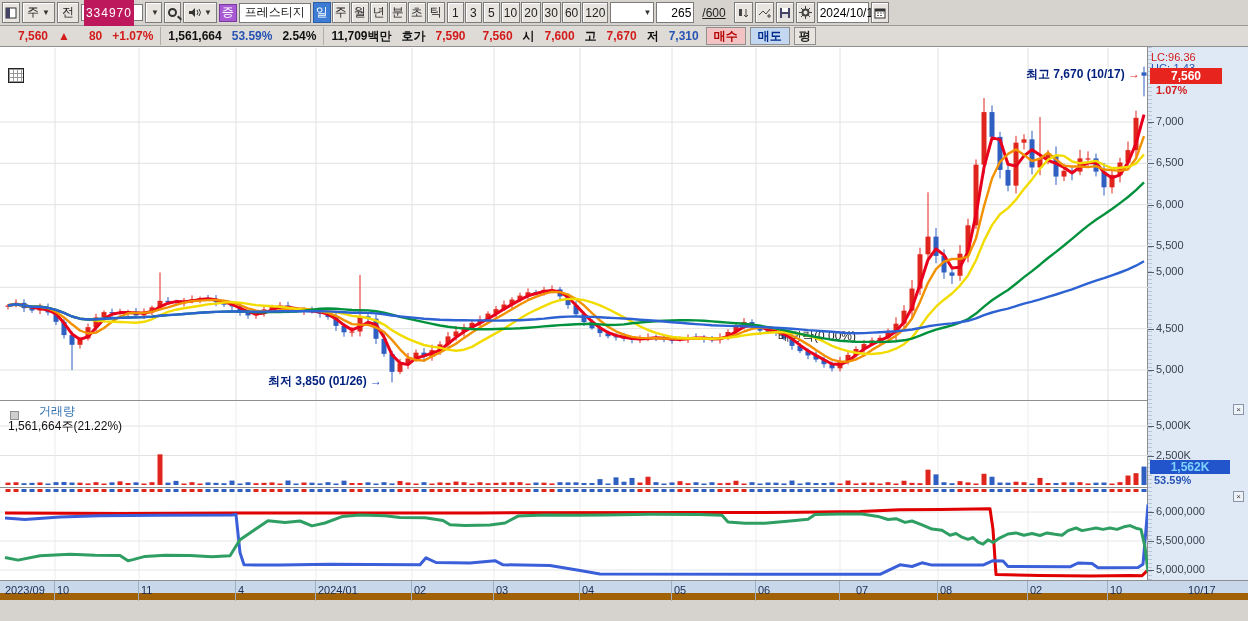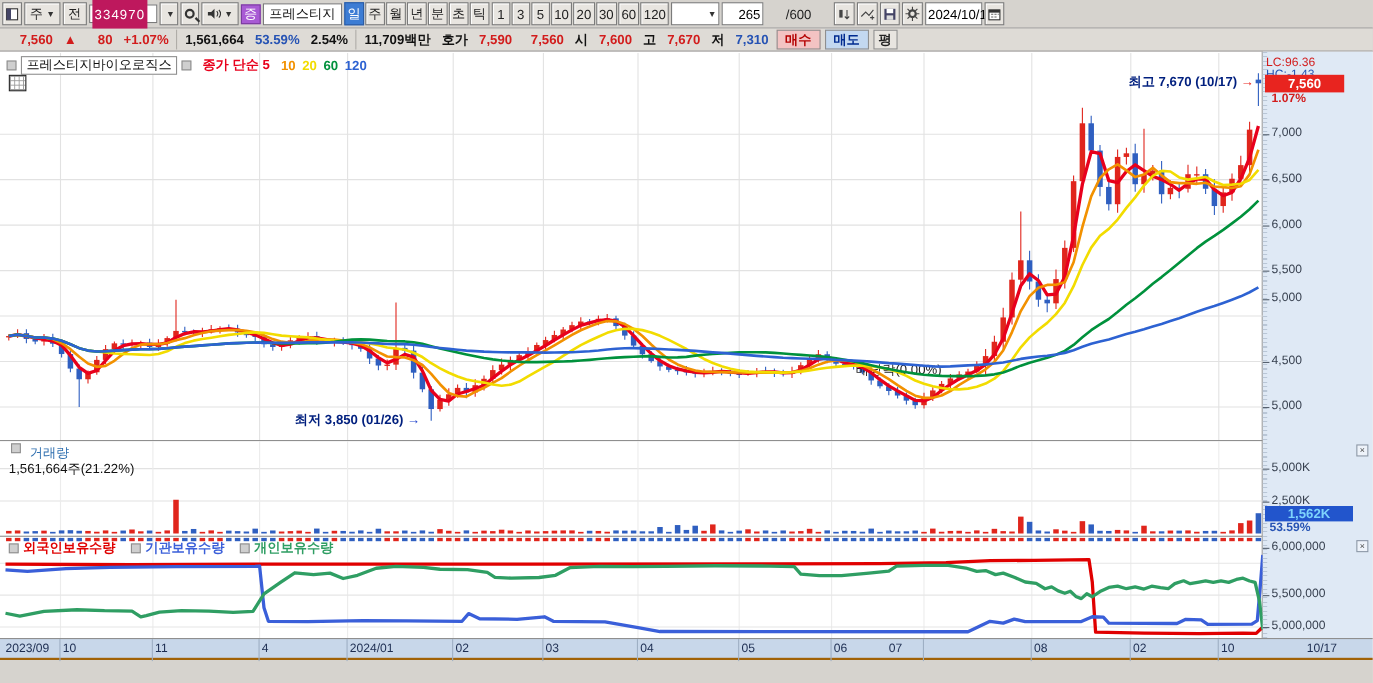--- a/index.html
+++ b/index.html
@@ -48,27 +48,27 @@
   
   #chart-header { position:absolute; left:6px; top:4px; display:flex; align-items:center; gap:4px; z-index:2; }
   .sq-ico { width:9px; height:9px; background:#cfcfcf; border:1px solid #8f8f8f; display:inline-block; }
   .sym-box { background:#fff; border:1px solid #8f8f8f; padding:0 4px; height:17px; display:flex; align-items:center; color:#111; }
   .ma-item { font-weight:bold; margin-left:6px; }
   #grid-tool { position:absolute; left:8px; top:21px; width:16px; height:15px; border:1px solid #222; background:#fff; z-index:2;
                background-image:linear-gradient(#999 1px,transparent 1px),linear-gradient(90deg,#999 1px,transparent 1px); background-size:4px 4px; }
   .annot { position:absolute; font-weight:bold; color:#001f7e; z-index:2; white-space:nowrap; }
   .annot .arr { font-weight:bold; }
 
-  #vol-label { position:absolute; left:10px; top:356px; z-index:2; display:flex; align-items:flex-start; gap:8px; color:#3070b0; }
+  #vol-label { position:absolute; left:10px; top:356px; z-index:2; display:flex; align-items:flex-end; gap:20px; color:#3070b0; }
   #vol-value { position:absolute; left:8px; top:371px; z-index:2; color:#111; }
   #hold-legend { position:absolute; left:8px; top:443px; z-index:2; display:flex; align-items:center; gap:4px; font-weight:bold; }
   #hold-legend .lg { margin-right:10px; }
 
   
-  #x-axis { position:absolute; left:0; top:533px; width:1248px; height:20px; background:#c8d7ea; border-top:1px solid #8f8f8f; border-bottom:2px solid #a16207; }
+  #x-axis { position:absolute; left:0; top:533px; width:1248px; height:20px; background:#c8d7ea; border-top:1px solid #8f8f8f; border-bottom:7px solid #a16207; }
   .x-label { position:absolute; top:3px; font-size:11px; color:#1c2c50; }
   .x-tick { position:absolute; top:0; width:1px; height:20px; background:#9eafc4; }
   .mag { position:relative; width:9px; height:9px; border:2px solid #333; border-radius:50%; }
   .mag:after { content:""; position:absolute; left:7px; top:7px; width:5px; height:2px; background:#333; transform:rotate(45deg); }
 </style>
 </head>
 <body>
 
 <div id="app">
 
@@ -120,21 +120,21 @@
         <div class="btn small">30</div>
         <div class="btn small">60</div>
         <div class="btn small">120</div>
       </div>
     <div class="combo" style="width:44px;justify-content:flex-end;">
         <span class="caret">▼</span>
       </div>
     <div class="combo" style="width:38px;justify-content:flex-end;">
         <span>265</span>
       </div>
-    <span style="margin:0 18px;color:#222;">/600</span>
+    <span style="margin:0 6px;color:#222;text-decoration:underline;">/600</span>
     <div class="btn small">
       <svg width="13" height="12" viewBox="0 0 13 12">
           <rect x="2" y="2" width="3" height="7" fill="#444"></rect>
           <path d="M9 2 v8 M7 8 l2 2 2-2" stroke="#444" fill="none"></path>
         </svg>
       </div>
     <div class="btn small">
       <svg width="13" height="12" viewBox="0 0 13 12">
           <path d="M1 8 l4-4 3 3 4-5" stroke="#444" fill="none"></path>
           <path d="M9 9 h4 M11 7 v4" stroke="#444"></path>
@@ -826,50 +826,35 @@
           <rect x="1117.5" y="1" width="5" height="3" fill="#e0251c"></rect>
           <rect x="1125.5" y="1" width="5" height="3" fill="#e0251c"></rect>
           <rect x="1133.5" y="1" width="5" height="3" fill="#e0251c"></rect>
           <rect x="1141.5" y="1" width="5" height="3" fill="#2f5fc0"></rect>
           <path d="M5 24.9 L120 25.4 L240 24.9 L480 24.9 L700 24.6 L800 24.3 L860 23.4 L900 21.7 L940 21.4 L990 20.8 L993 41.4 L996 86.6 L1040 87.5 L1090 88.1 L1130 87.5 L1142 87.8 L1147 82.9 " fill="none" stroke="#e00000" stroke-width="3" stroke-linejoin="round"></path>
           <path d="M5 30.1 L25 31.5 L60 28.9 L100 27.8 L160 27.2 L232 26.9 L236 26.6 L240 64.6 L244 76.8 L280 77.1 L330 76.2 L370 76.5 L420 76.8 L426 69.8 L436 74.5 L470 75.0 L495 72.7 L503 76.8 L550 77.4 L580 82.6 L600 86.1 L880 86.3 L900 76.8 L912 78.5 L922 74.8 L932 77.1 L983 77.1 L993 72.7 L1003 73.0 L1008 78.5 L1070 78.8 L1078 75.0 L1092 75.6 L1098 79.7 L1138 79.4 L1143 76.2 L1146 41.4 L1148 16.5 " fill="none" stroke="#3a5fd9" stroke-width="3" stroke-linejoin="round"></path>
           <path d="M5 69.5 L18 72.1 L40 67.8 L70 66.3 L95 67.2 L120 67.5 L128 72.7 L133 71.6 L145 68.4 L165 67.2 L190 67.5 L212 68.7 L230 67.8 L240 51.8 L255 41.4 L268 32.7 L285 34.4 L300 33.0 L312 37.9 L325 35.0 L342 28.6 L360 26.9 L385 27.8 L400 29.5 L425 29.8 L443 32.4 L450 36.8 L465 37.6 L490 37.0 L505 35.0 L518 28.1 L545 26.9 L575 27.2 L605 26.9 L650 26.3 L700 26.6 L722 27.2 L728 33.9 L745 35.3 L765 35.3 L790 33.0 L808 31.3 L815 26.6 L840 26.0 L862 26.0 L878 28.4 L888 31.5 L896 30.7 L905 34.4 L912 33.0 L922 36.8 L932 41.1 L942 42.3 L950 47.2 L956 45.5 L962 49.2 L968 51.3 L973 49.5 L978 54.2 L983 56.2 L988 51.8 L993 54.5 L1000 49.8 L1008 46.0 L1016 44.9 L1024 47.2 L1032 45.5 L1040 47.5 L1047 44.9 L1055 46.3 L1062 47.2 L1068 42.6 L1076 40.0 L1082 42.6 L1090 41.1 L1096 40.0 L1103 41.4 L1110 40.0 L1117 41.4 L1124 38.8 L1130 37.6 L1136 40.2 L1141 41.4 L1145 58.8 L1148 84.3 " fill="none" stroke="#2f9e63" stroke-width="3" stroke-linejoin="round"></path>
         </svg>
     </div>
 
-    <div id="chart-header">
-      <span class="sq-ico"></span>
-      <span class="sym-box">프레스티지바이오로직스</span>
-      <span class="sq-ico"></span>
-      <span class="ma-item" style="color:#e8001c">종가 단순 5</span>
-      <span id="ma-legend"><span class="ma-item" style="color:#f29100">10</span><span class="ma-item" style="color:#f2dc00">20</span><span class="ma-item" style="color:#00913c">60</span><span class="ma-item" style="color:#2d62d2">120</span></span>
-    </div>
     <div id="grid-tool"></div>
 
     <div class="annot" id="annot-high" style="top: 19px; right: 108px; left: auto;">
       <span>최고 7,670 (10/17)</span> <span class="arr" style="color: rgb(232, 36, 31);">→</span>
     </div>
     <div class="annot" id="annot-low" style="top:326px; left:268px;">
       <span>최저 3,850 (01/26)</span> <span class="arr" style="color: rgb(34, 68, 204);">→</span>
     </div>
 
     <div id="vol-label">
       <span class="sq-ico"></span>
       <span>거래량</span>
     </div>
     <div id="vol-value">1,561,664주(21.22%)</div>
 
-    <div id="hold-legend">
-        <span class="sq-ico"></span>
-        <span class="lg" style="color:#e00000">외국인보유수량</span>
-        <span class="sq-ico"></span>
-        <span class="lg" style="color:#3a5fd9">기관보유수량</span>
-        <span class="sq-ico"></span>
-        <span class="lg" style="color:#2f9e63">개인보유수량</span>
-      </div>
 
     <div id="axis-col">
       <div class="axis-note" style="top:4px; color:#d21c1c;">LC:96.36</div>
       <div class="axis-note" style="top:15px; color:#2653b4;">HC:-1.43</div>
       <div class="cur-price-box">7,560</div>
       <div class="axis-note" style="top:37px; left:8px; color:#d21c1c; font-weight:bold;">1.07%</div>
       <div id="price-ticks">
           <div class="tick-label" style="top:68px">7,000</div>
           <div class="tick-label" style="top:109.33335px">6,500</div>
           <div class="tick-label" style="top:150.6667px">6,000</div>
@@ -880,21 +865,21 @@
         </div>
       <div class="collapse-icon" style="top:357px">×</div>
       <div id="vol-ticks">
           <div class="tick-label" style="top:372px">5,000K</div>
           <div class="tick-label" style="top:401.5px">2,500K</div>
         </div>
       <div class="cur-vol-box">1,562K</div>
       <div class="axis-note" style="top:427px; left:6px; color:#2653b4; font-weight:bold;">53.59%</div>
       <div class="collapse-icon" style="top:444px">×</div>
       <div id="hold-ticks">
-          <div class="tick-label" style="top:444px">6,000,000</div>
+          <div class="tick-label" style="top:458px">6,000,000</div>
           <div class="tick-label" style="top:487px">5,500,000</div>
           <div class="tick-label" style="top:516px">5,000,000</div>
         </div>
     </div>
 
     <div id="x-axis">
         <div class="x-label" style="left:5px">2023/09</div>
         <div class="x-tick" style="left:54px"></div>
         <div class="x-label" style="left:57px">10</div>
         <div class="x-tick" style="left:138px"></div>
@@ -907,21 +892,21 @@
         <div class="x-label" style="left:414px">02</div>
         <div class="x-tick" style="left:493px"></div>
         <div class="x-label" style="left:496px">03</div>
         <div class="x-tick" style="left:579px"></div>
         <div class="x-label" style="left:582px">04</div>
         <div class="x-tick" style="left:671px"></div>
         <div class="x-label" style="left:674px">05</div>
         <div class="x-tick" style="left:755px"></div>
         <div class="x-label" style="left:758px">06</div>
         <div class="x-tick" style="left:839px"></div>
-        <div class="x-label" style="left:808px">07</div>
+        <div class="x-label" style="left:856px">07</div>
         <div class="x-tick" style="left:937px"></div>
         <div class="x-label" style="left:940px">08</div>
         <div class="x-tick" style="left:1027px"></div>
         <div class="x-label" style="left:1030px">02</div>
         <div class="x-tick" style="left:1107px"></div>
         <div class="x-label" style="left:1110px">10</div>
         <div class="x-label" style="left:1188px">10/17</div>
       </div>
 
   </div>

